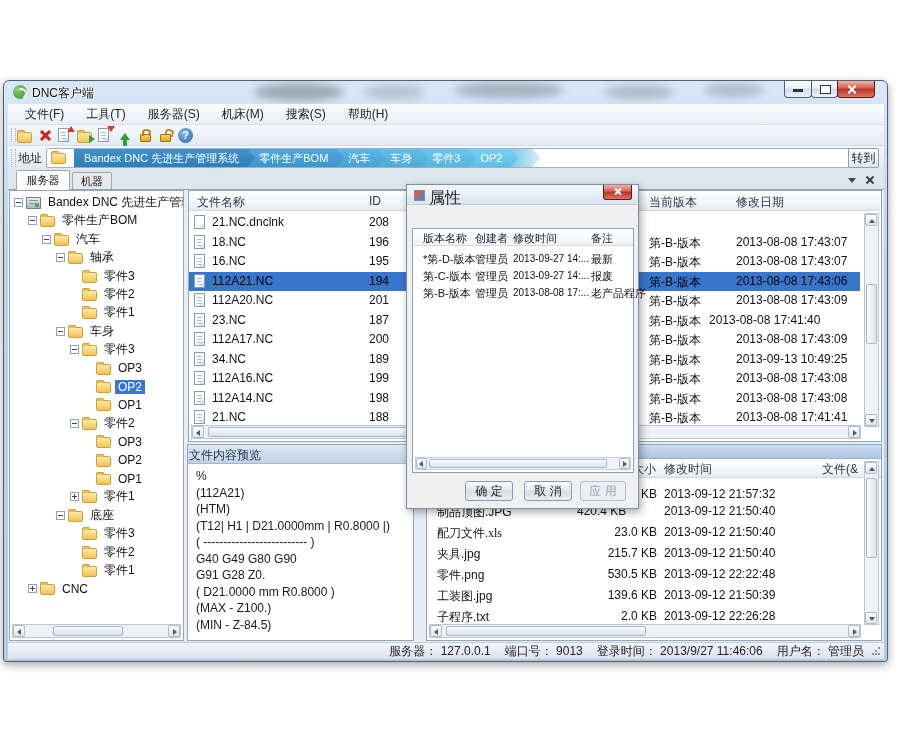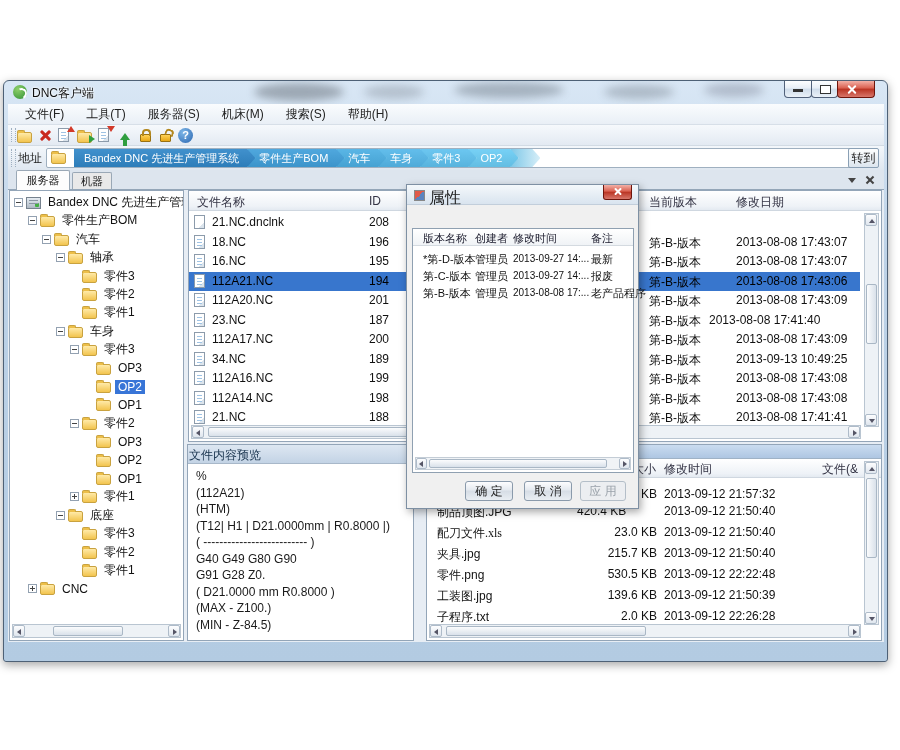--- a/index.html
+++ b/index.html
@@ -557,20 +557,27 @@
         <div class="sbtn" style="left:0;top:0;">
             <span class="tri l"></span>
           </div>
         <div class="sbtn" style="right:0;top:0;">
             <span class="tri r"></span>
           </div>
         <div class="thumbh" style="left:16px;width:200px;"></div>
       </div>
     </div>
 
+    <div class="statusbar" id="statusbar">
+      <span class="seg">服务器： 127.0.0.1</span>
+        <span class="seg">端口号： 9013</span>
+        <span class="seg">登录时间： 2013/9/27 11:46:06</span>
+        <span class="seg">用户名： 管理员</span>
+        <div class="grip"></div>
+    </div>
 
     <div class="dialog">
       <div class="dtitle">
         <span class="dico"></span>
         <span class="txt">属性</span>
         <div class="dclose"></div>
       </div>
       <div class="dlist">
         <div class="dlhead" id="dlhead">
             <span class="dlh" style="left: 10px;">版本名称</span>

